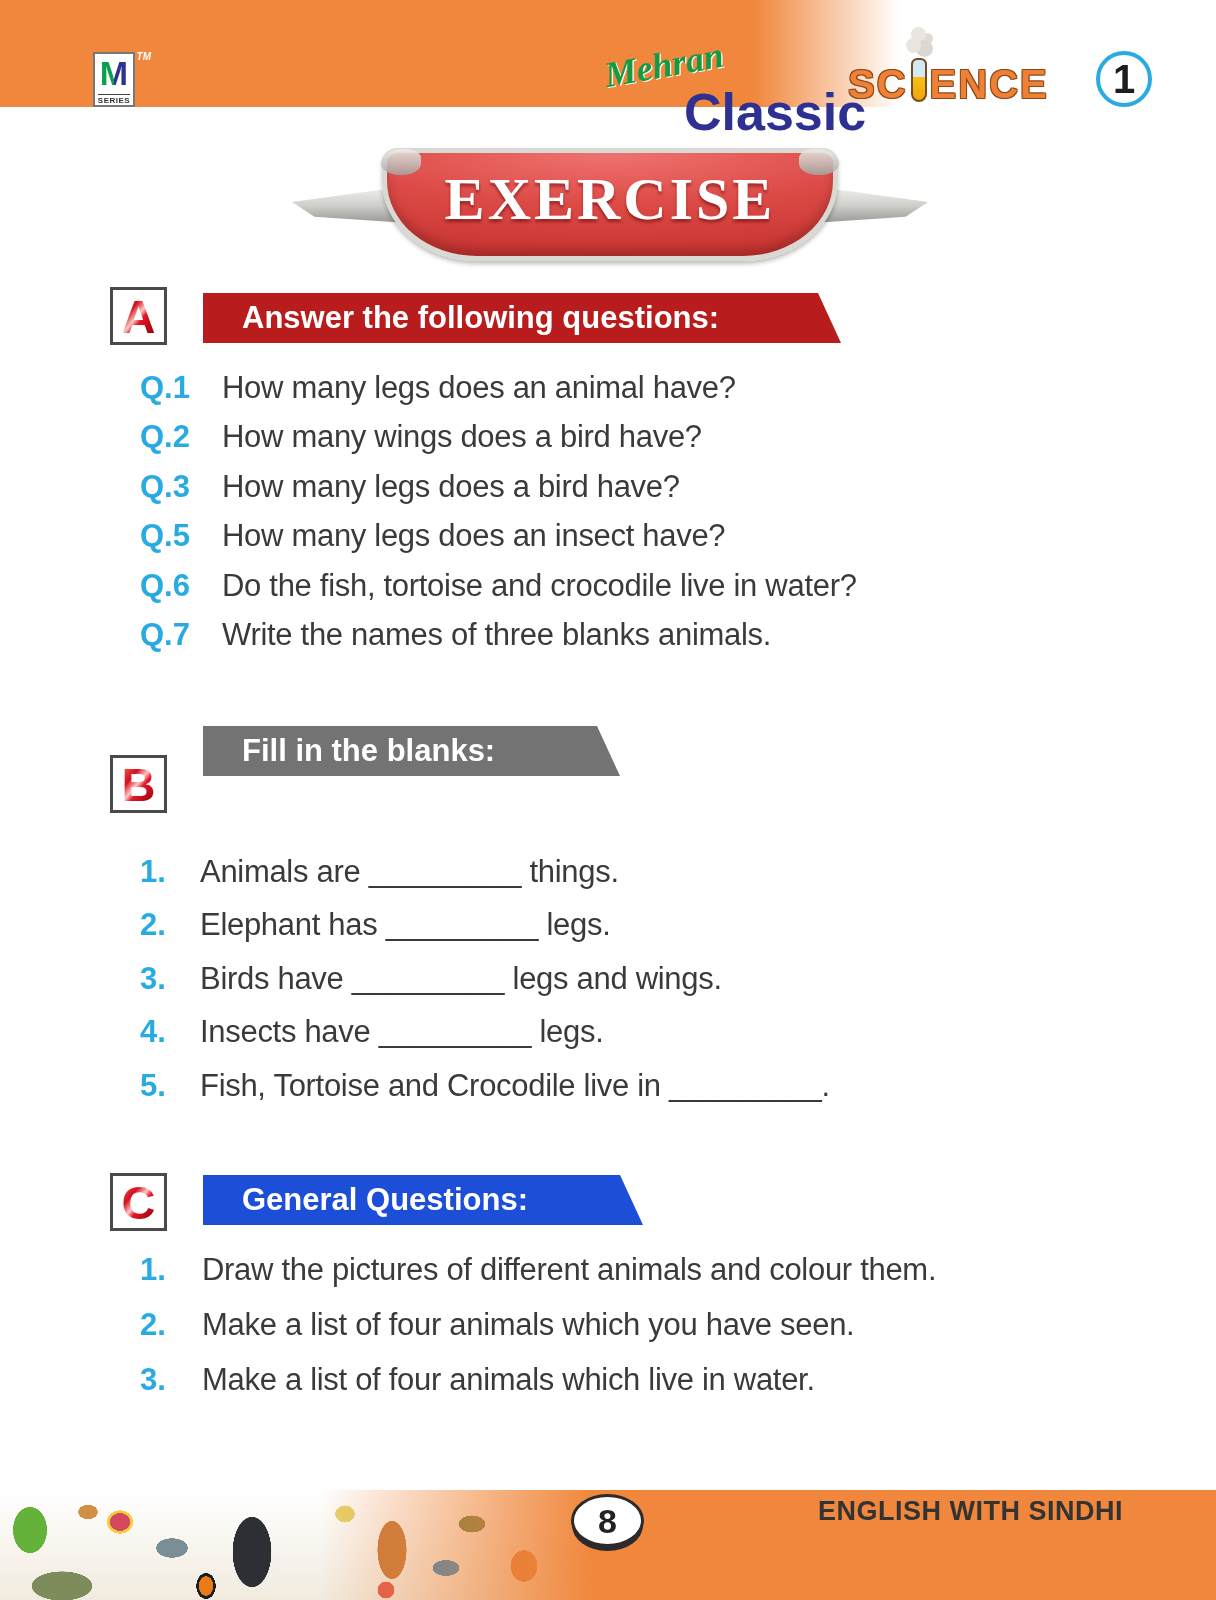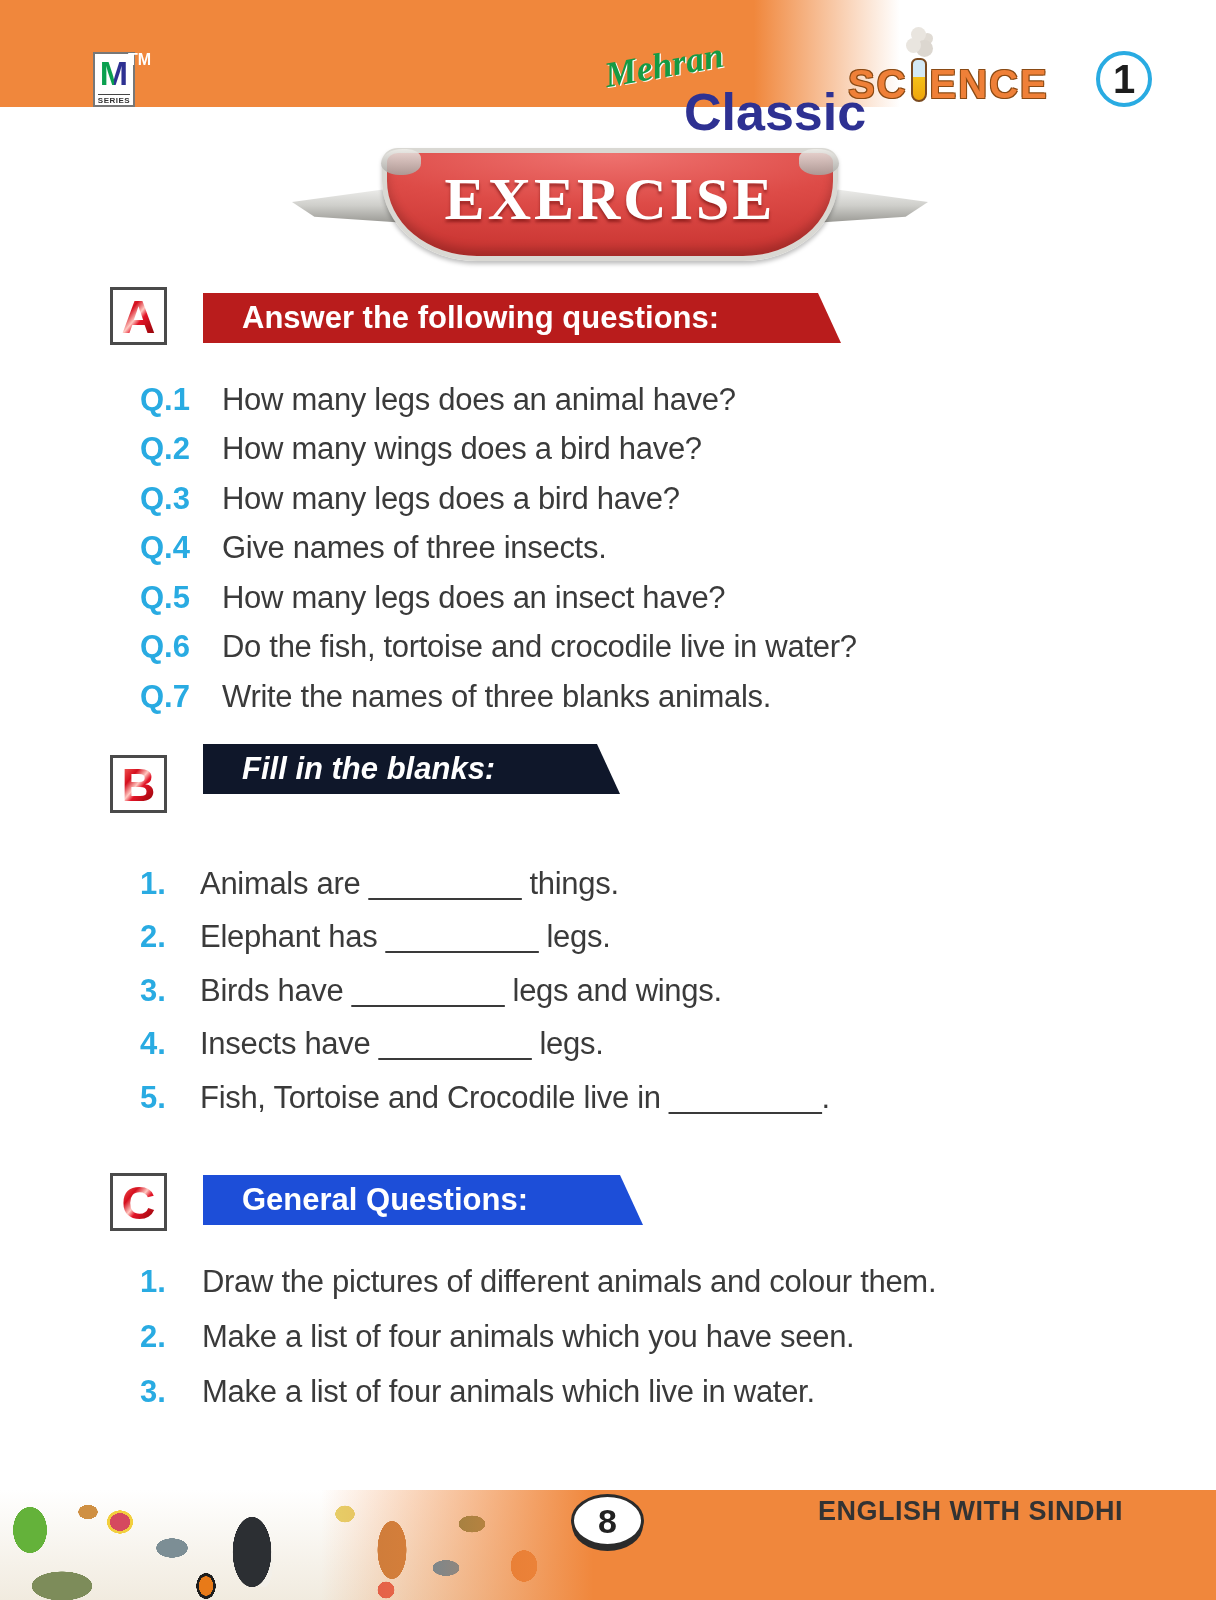--- a/index.html
+++ b/index.html
@@ -20,21 +20,21 @@
     position:absolute; left:93px; top:52px; width:42px; height:55px;
     background:#fff; border:2px solid #777;
     display:flex; flex-direction:column; align-items:center; padding-top:1px;
   }
   .mlogo-m {
     font-size:34px; font-weight:800; line-height:36px;
     background:linear-gradient(90deg,#0aa04f 48%,#2e3192 52%);
     -webkit-background-clip:text; background-clip:text; color:transparent;
   }
   .mlogo-series { font-size:8px; font-weight:bold; color:#333; letter-spacing:.5px; border-top:1px solid #444; margin-top:3px; padding-top:1px;}
-  .mlogo-tm { position:absolute; right:-18px; top:-3px; color:#fff; font-size:16px; font-weight:bold; }
+  .mlogo-tm { position:absolute; right:-18px; top:-3px; color:#fff; font-size:10px; font-weight:bold;font-style:italic; }
 
   .brand-script {
     position:absolute; left:604px; top:44px;
     font-family:"Liberation Serif","DejaVu Serif",serif;
     font-style:italic; font-weight:bold; font-size:36px; color:#159a44;
     transform:rotate(-10deg);
     text-shadow:1px 1px 0 #fff;
   }
   .brand-classic {
     position:absolute; left:684px; top:50px;
@@ -106,28 +106,28 @@
       -webkit-background-clip:text; background-clip:text; color:transparent;
     }
   }
   .banner {
     position:absolute; left:203px; height:50px;
     color:#fff; font-weight:bold; font-size:31px; line-height:50px;
     padding-left:39px;
     clip-path:polygon(0 0, calc(100% - 23px) 0, 100% 100%, 0 100%);
   }
   .banner-a { top:293px; width:638px; background:#b91c1c; }
-  .banner-b { top:744px; width:417px; background:#0f172a;font-style:italic; }
+  .banner-b { top:726px; width:417px; background:#737373; }
   .banner-c { top:1175px; width:440px; background:#1d4ed8; }
   .box-a { top:287px; }
   .box-b { top:755px; }
   .box-c { top:1173px; }
 
   
-  .list { position:absolute; left:140px; width:990px; font-size:31px;margin-top:12px; }
+  .list { position:absolute; left:140px; width:990px; font-size:31px; }
   .row  { display:flex; align-items:center; }
   .num  { flex:none; font-weight:bold; color:#29abe2; }
   .txt  { color:#3a3a3a; letter-spacing:-0.3px; }
   .qa-list   { top:363px; }  .qa-list .row   { height:49.5px; } .qa-list .num { width:82px; }
   .fill-list { top:845px; }  .fill-list .row { height:53.5px; } .fill-list .num { width:60px; }
   .gen-list  { top:1242px; } .gen-list .row  { height:55px; }   .gen-list .num { width:62px; }
 
   
   .footer-band {
     position:absolute; left:0; top:1490px; width:1216px; height:110px;
@@ -205,24 +205,20 @@
     </div>
     <div class="row">
       <span class="num">Q.2</span>
       <span class="txt">How many wings does a bird have?</span>
     </div>
     <div class="row">
       <span class="num">Q.3</span>
       <span class="txt">How many legs does a bird have?</span>
     </div>
     <div class="row">
-      <span class="num">Q.4</span>
-      <span class="txt">Give names of three insects.</span>
-    </div>
-    <div class="row">
       <span class="num">Q.5</span>
       <span class="txt">How many legs does an insect have?</span>
     </div>
     <div class="row">
       <span class="num">Q.6</span>
       <span class="txt">Do the fish, tortoise and crocodile live in water?</span>
     </div>
     <div class="row">
       <span class="num">Q.7</span>
       <span class="txt">Write the names of three blanks animals.</span>

